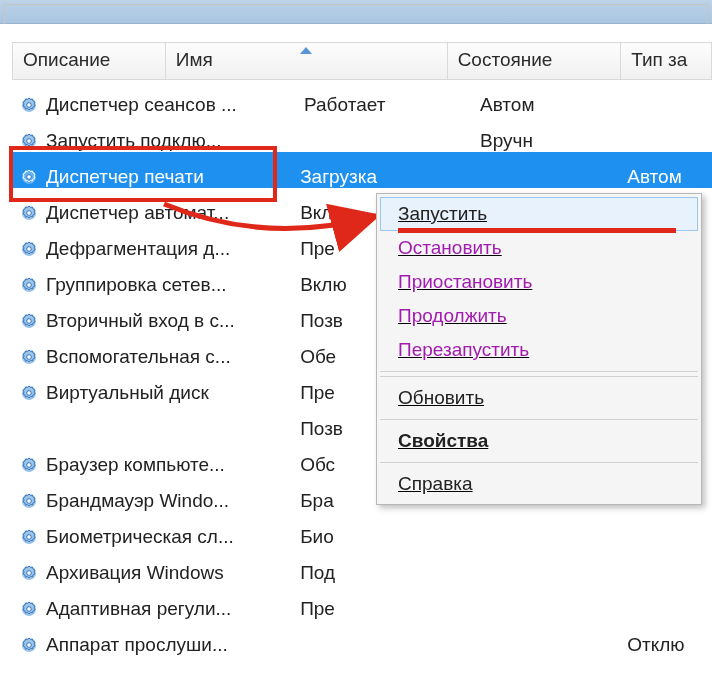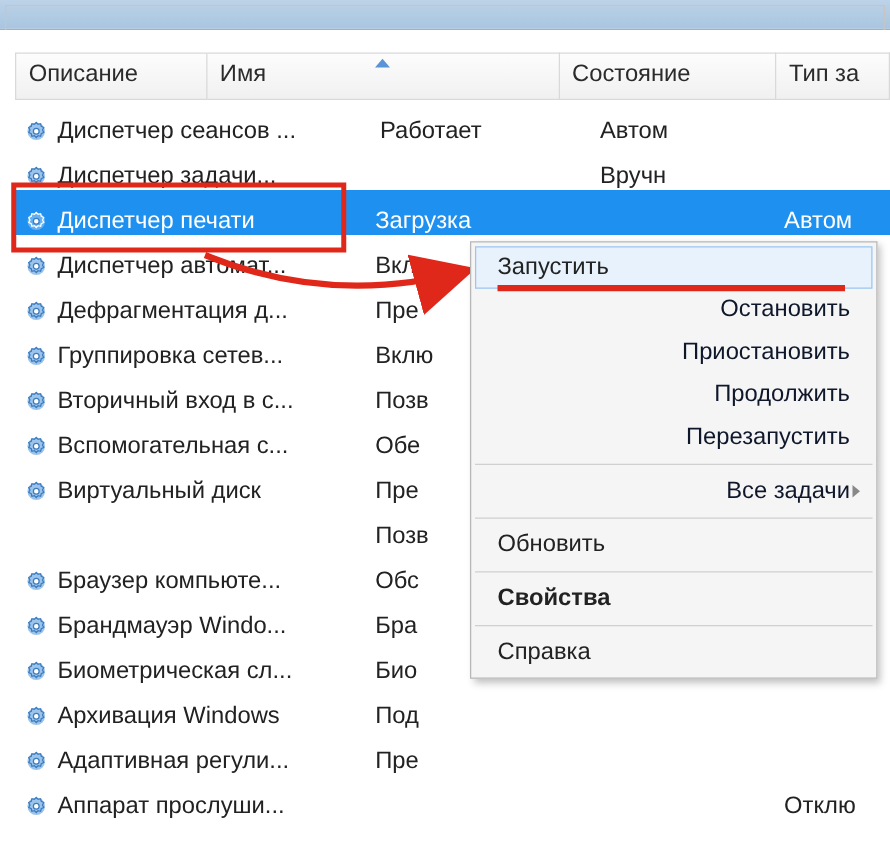--- a/index.html
+++ b/index.html
@@ -114,21 +114,21 @@
     box-shadow: 3px 3px 6px rgba(0,0,0,0.25);
     padding: 3px;
     z-index: 10;
   }
   .menu-item {
     padding: 6px 18px;
     font-size: 19px;
     color: #222;
     position: relative;
   }
-  .menu-item.disabled { color: #0f172a; text-align: right; }
+  .menu-item.disabled { color: #a21caf; }
   .menu-item.hover {
     background: #e8f2fc;
     border: 1px solid #9dc6ef;
     padding: 5px 17px;
   }
   .menu-sep {
     height: 1px;
     background: #d0d0d0;
     margin: 4px 0;
   }
@@ -184,21 +184,21 @@
           <div class="cell state">Работает</div>
           <div class="cell type">Автом</div>
         </div>
         <div class="row">
           <div class="cell name"><svg class="gear-icon" viewBox="0 0 18 18">
               <g>
   <circle class="gear-shape" cx="9" cy="9" r="7" fill="#9cc4ea"></circle>
   <path class="gear-outline" d="M9 2 L10.5 3.5 L12.5 3 L13 5 L15 6 L14 8 L15 10 L13 11 L12.5 13 L10.5 12.5 L9 14 L7.5 12.5 L5.5 13 L5 11 L3 10 L4 8 L3 6 L5 5 L5.5 3 L7.5 3.5 Z" fill="none" stroke="#3b7bbf" stroke-width="1"></path>
   <circle cx="9" cy="9" r="2.3" fill="#fff" stroke="#3b7bbf" stroke-width="1"></circle>
 </g>
-            </svg><span>Диспетчер задачи...</span></div>
+            </svg><span>Запустить подклю...</span></div>
           <div class="cell state"></div>
           <div class="cell type">Вручн</div>
         </div>
         <div class="row selected">
           <div class="cell name"><svg class="gear-icon" viewBox="0 0 18 18">
               <g>
   <circle class="gear-shape" cx="9" cy="9" r="7" fill="#9cc4ea"></circle>
   <path class="gear-outline" d="M9 2 L10.5 3.5 L12.5 3 L13 5 L15 6 L14 8 L15 10 L13 11 L12.5 13 L10.5 12.5 L9 14 L7.5 12.5 L5.5 13 L5 11 L3 10 L4 8 L3 6 L5 5 L5.5 3 L7.5 3.5 Z" fill="none" stroke="#3b7bbf" stroke-width="1"></path>
   <circle cx="9" cy="9" r="2.3" fill="#fff" stroke="#3b7bbf" stroke-width="1"></circle>
 </g>
@@ -371,41 +371,37 @@
 
 <svg class="arrow" style="left:156px; top:186px;" width="230" height="70">
   <defs>
     <marker id="ah" markerWidth="12" markerHeight="12" refX="9" refY="5" orient="auto">
       <path d="M0,0 L10,5 L0,10 Z" fill="#e0281a"></path>
     </marker>
   </defs>
   <path d="M8,18 Q110,60 220,30" stroke="#e0281a" stroke-width="5" fill="none" marker-end="url(#ah)"></path>
 </svg>
 
-<div class="context-menu" style="left:376px; top:193px;">
+<div class="context-menu" style="left:376px; top:193px;text-decoration:underline;">
   <div class="menu-item hover">
     <span>Запустить</span>
   </div>
   <div class="menu-item disabled">
     <span>Остановить</span>
   </div>
   <div class="menu-item disabled">
     <span>Приостановить</span>
   </div>
   <div class="menu-item disabled">
     <span>Продолжить</span>
   </div>
   <div class="menu-item disabled">
     <span>Перезапустить</span>
   </div>
   <div class="menu-sep"></div>
-  <div class="menu-item disabled">
-    <span>Все задачи</span>
-    <span class="submenu-arrow"></span>
-  </div>
   <div class="menu-sep"></div>
   <div class="menu-item">
     <span>Обновить</span>
   </div>
   <div class="menu-sep"></div>
   <div class="menu-item" style="font-weight:600;">
     <span>Свойства</span>
   </div>
   <div class="menu-sep"></div>
   <div class="menu-item">

